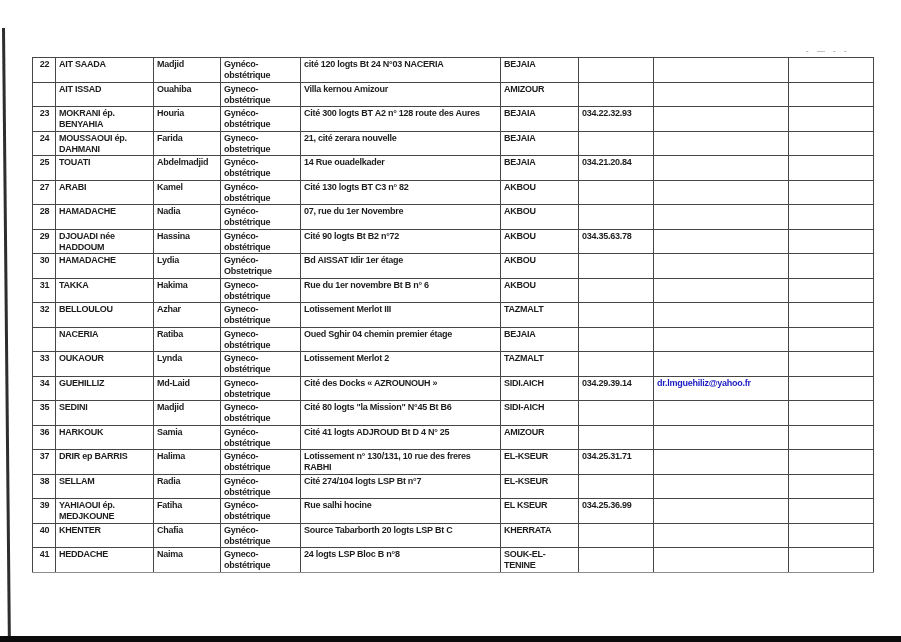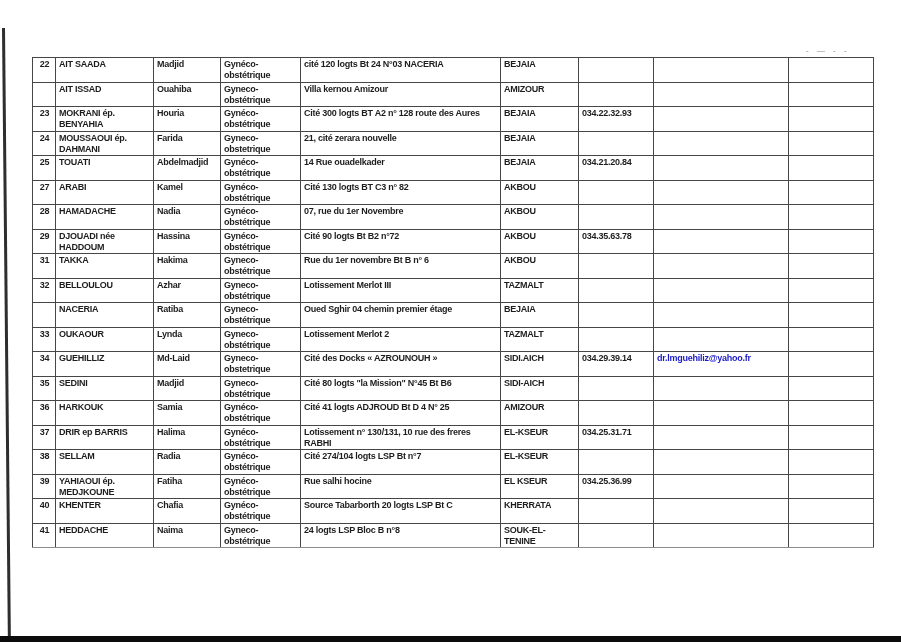--- a/index.html
+++ b/index.html
@@ -260,20 +260,44 @@
             <div class="ln">AKBOU</div>
           </td>
           <td>
             <div class="ln">034.35.63.78</div>
           </td>
           <td></td>
           <td></td>
         </tr>
         <tr>
           <td class="c-num">
+            <div class="ln">30</div>
+          </td>
+          <td>
+            <div class="ln">HAMADACHE</div>
+          </td>
+          <td>
+            <div class="ln">Lydia</div>
+          </td>
+          <td>
+            <div class="ln">Gynéco-</div>
+            <div class="ln">Obstetrique</div>
+          </td>
+          <td>
+            <div class="ln">Bd AISSAT Idir 1er étage</div>
+          </td>
+          <td>
+            <div class="ln">AKBOU</div>
+          </td>
+          <td></td>
+          <td></td>
+          <td></td>
+        </tr>
+        <tr>
+          <td class="c-num">
             <div class="ln">31</div>
           </td>
           <td>
             <div class="ln">TAKKA</div>
           </td>
           <td>
             <div class="ln">Hakima</div>
           </td>
           <td>
             <div class="ln">Gyneco-</div>

